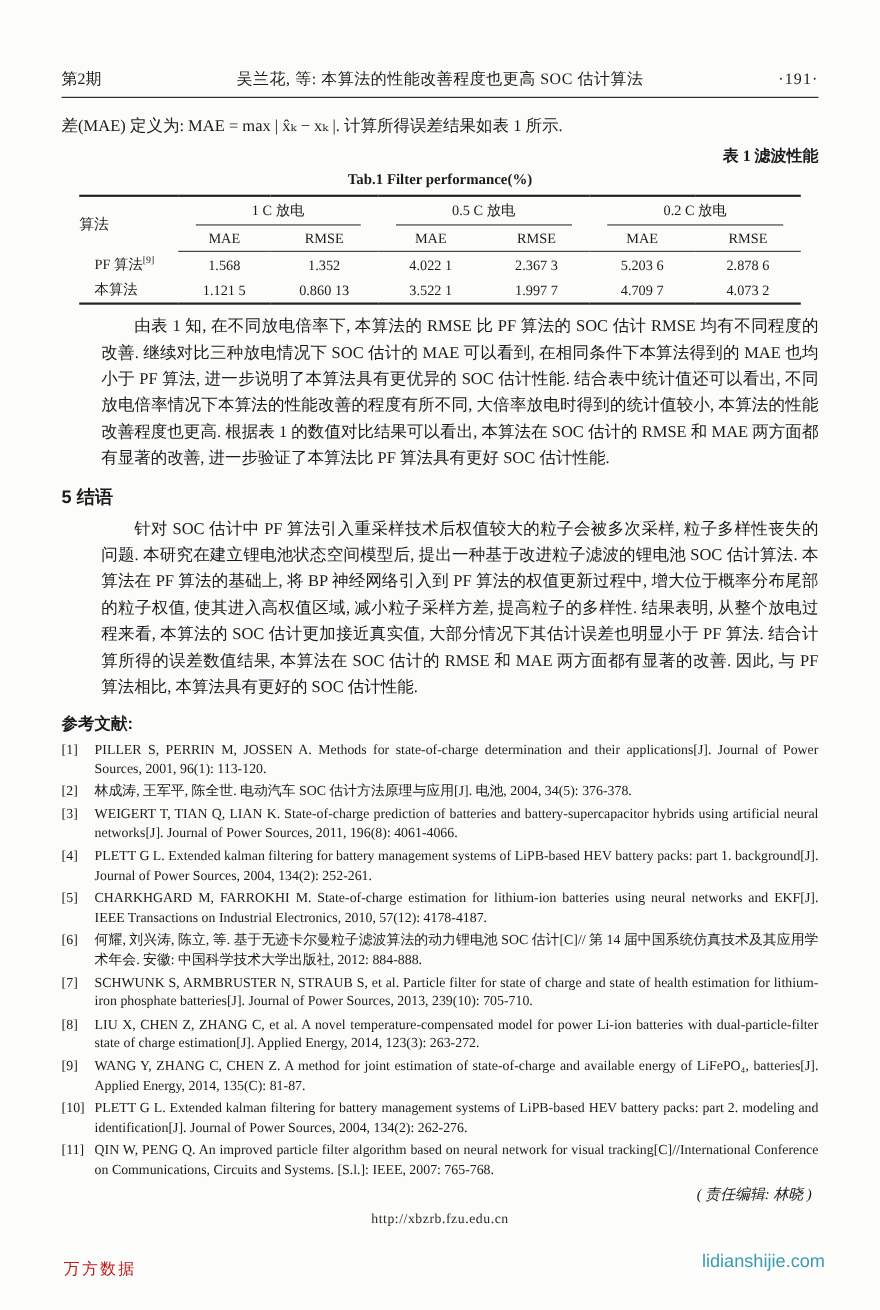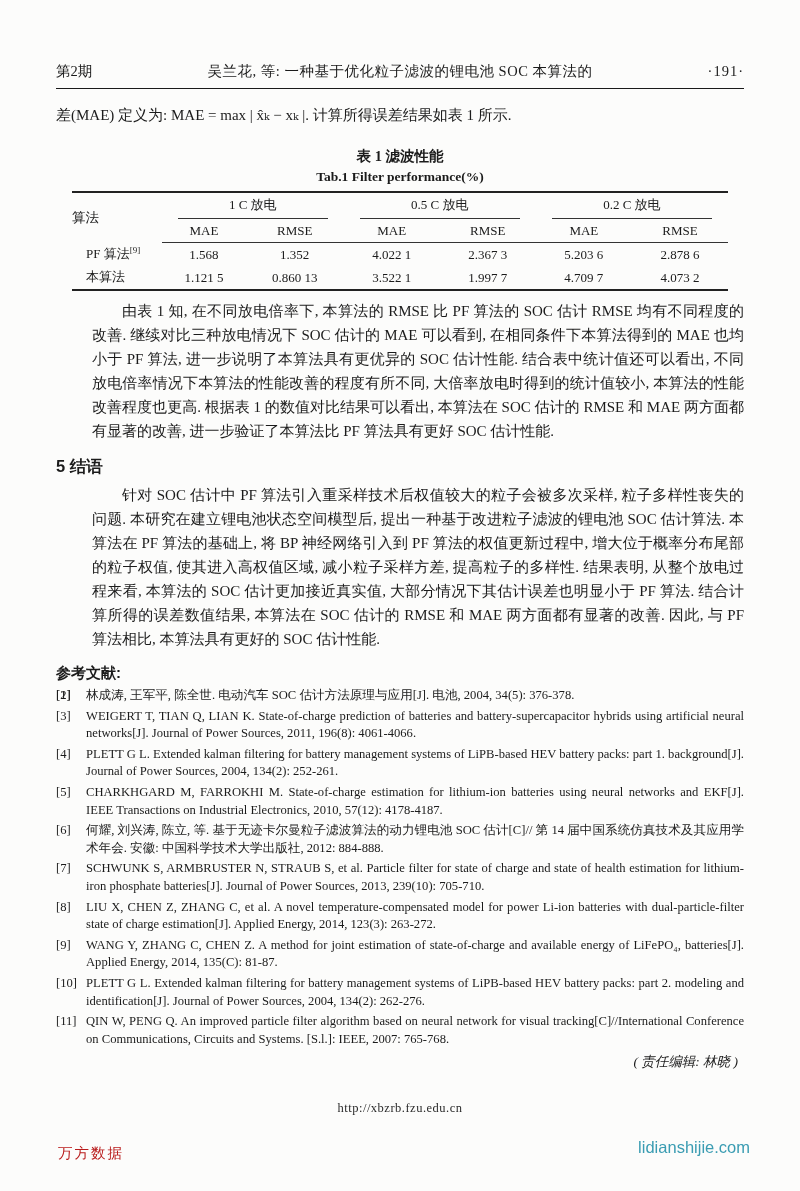--- a/index.html
+++ b/index.html
@@ -26,21 +26,21 @@
     border-bottom:1.6px solid #1a1a1a;
     padding-bottom:7px;
   }
   .runhead .issue{width:110px;}
   .runhead .rtitle{flex:1;text-align:center;letter-spacing:.5px;}
   .runhead .pageno{width:110px;text-align:right;letter-spacing:1px;}
 
   .bodytext{font-size:15px;line-height:24px;text-align:justify;}
   .intro{margin-top:14px;}
 
-  .cap-zh{margin-top:20px;text-align:center;font-weight:bold;font-size:14.5px;line-height:19px;}
+  .cap-zh{margin-top:6px;text-align:right;font-weight:bold;font-size:14.5px;line-height:19px;}
   .cap-en{margin-top:2px;text-align:center;font-weight:bold;font-size:13.5px;line-height:18px;}
 
   
   table.perf{
     width:656px;margin:5px auto 0 auto;
     border-collapse:collapse;
     font-size:13px;
     border-top:2px solid #222;
     border-bottom:2px solid #222;
   }
@@ -95,21 +95,21 @@
   }
 </style>
 </head>
 <body>
 
 <div class="page">
   <div class="content">
 
     <div class="runhead">
       <span class="issue">第2期</span>
-      <span class="rtitle">吴兰花, 等: 一种基于优化粒子滤波的锂电池 SOC 本算法的</span>
+      <span class="rtitle">吴兰花, 等: 本算法的性能改善程度也更高 SOC 估计算法</span>
       <span class="pageno">·191·</span>
     </div>
 
     <div class="bodytext intro">差(MAE) 定义为: MAE = max | x̂ₖ − xₖ |. 计算所得误差结果如表 1 所示.</div>
 
     <div class="cap-zh">表 1  滤波性能</div>
     <div class="cap-en">Tab.1  Filter performance(%)</div>
 
     <table class="perf">
       <tbody>
@@ -156,21 +156,21 @@
 
     <div class="bodytext para">由表 1 知, 在不同放电倍率下, 本算法的 RMSE 比 PF 算法的 SOC 估计 RMSE 均有不同程度的改善. 继续对比三种放电情况下 SOC 估计的 MAE 可以看到, 在相同条件下本算法得到的 MAE 也均小于 PF 算法, 进一步说明了本算法具有更优异的 SOC 估计性能. 结合表中统计值还可以看出, 不同放电倍率情况下本算法的性能改善的程度有所不同, 大倍率放电时得到的统计值较小, 本算法的性能改善程度也更高. 根据表 1 的数值对比结果可以看出, 本算法在 SOC 估计的 RMSE 和 MAE 两方面都有显著的改善, 进一步验证了本算法比 PF 算法具有更好 SOC 估计性能.</div>
 
     <h2 class="sect">5  结语</h2>
 
     <div class="bodytext para p2">针对 SOC 估计中 PF 算法引入重采样技术后权值较大的粒子会被多次采样, 粒子多样性丧失的问题. 本研究在建立锂电池状态空间模型后, 提出一种基于改进粒子滤波的锂电池 SOC 估计算法. 本算法在 PF 算法的基础上, 将 BP 神经网络引入到 PF 算法的权值更新过程中, 增大位于概率分布尾部的粒子权值, 使其进入高权值区域, 减小粒子采样方差, 提高粒子的多样性. 结果表明, 从整个放电过程来看, 本算法的 SOC 估计更加接近真实值, 大部分情况下其估计误差也明显小于 PF 算法. 结合计算所得的误差数值结果, 本算法在 SOC 估计的 RMSE 和 MAE 两方面都有显著的改善. 因此, 与 PF 算法相比, 本算法具有更好的 SOC 估计性能.</div>
 
     <h3 class="refhead">参考文献:</h3>
 
     <div class="reflist">
-      <div class="ref"><span class="rlabel">[1]</span></div>
+      <div class="ref"><span class="rlabel">[1]</span><span>PILLER S, PERRIN M, JOSSEN A. Methods for state-of-charge determination and their applications[J]. Journal of Power Sources, 2001, 96(1): 113-120.</span></div>
       <div class="ref"><span class="rlabel">[2]</span><span>林成涛, 王军平, 陈全世. 电动汽车 SOC 估计方法原理与应用[J]. 电池, 2004, 34(5): 376-378.</span></div>
       <div class="ref"><span class="rlabel">[3]</span><span>WEIGERT T, TIAN Q, LIAN K. State-of-charge prediction of batteries and battery-supercapacitor hybrids using artificial neural networks[J]. Journal of Power Sources, 2011, 196(8): 4061-4066.</span></div>
       <div class="ref"><span class="rlabel">[4]</span><span>PLETT G L. Extended kalman filtering for battery management systems of LiPB-based HEV battery packs: part 1. background[J]. Journal of Power Sources, 2004, 134(2): 252-261.</span></div>
       <div class="ref"><span class="rlabel">[5]</span><span>CHARKHGARD M, FARROKHI M. State-of-charge estimation for lithium-ion batteries using neural networks and EKF[J]. IEEE Transactions on Industrial Electronics, 2010, 57(12): 4178-4187.</span></div>
       <div class="ref"><span class="rlabel">[6]</span><span>何耀, 刘兴涛, 陈立, 等. 基于无迹卡尔曼粒子滤波算法的动力锂电池 SOC 估计[C]// 第 14 届中国系统仿真技术及其应用学术年会. 安徽: 中国科学技术大学出版社, 2012: 884-888.</span></div>
       <div class="ref"><span class="rlabel">[7]</span><span>SCHWUNK S, ARMBRUSTER N, STRAUB S, et al. Particle filter for state of charge and state of health estimation for lithium-iron phosphate batteries[J]. Journal of Power Sources, 2013, 239(10): 705-710.</span></div>
       <div class="ref"><span class="rlabel">[8]</span><span>LIU X, CHEN Z, ZHANG C, et al. A novel temperature-compensated model for power Li-ion batteries with dual-particle-filter state of charge estimation[J]. Applied Energy, 2014, 123(3): 263-272.</span></div>
       <div class="ref"><span class="rlabel">[9]</span><span>WANG Y, ZHANG C, CHEN Z. A method for joint estimation of state-of-charge and available energy of LiFePO₄, batteries[J]. Applied Energy, 2014, 135(C): 81-87.</span></div>
       <div class="ref"><span class="rlabel">[10]</span><span>PLETT G L. Extended kalman filtering for battery management systems of LiPB-based HEV battery packs: part 2. modeling and identification[J]. Journal of Power Sources, 2004, 134(2): 262-276.</span></div>
       <div class="ref"><span class="rlabel">[11]</span><span>QIN W, PENG Q. An improved particle filter algorithm based on neural network for visual tracking[C]//International Conference on Communications, Circuits and Systems. [S.l.]: IEEE, 2007: 765-768.</span></div>

